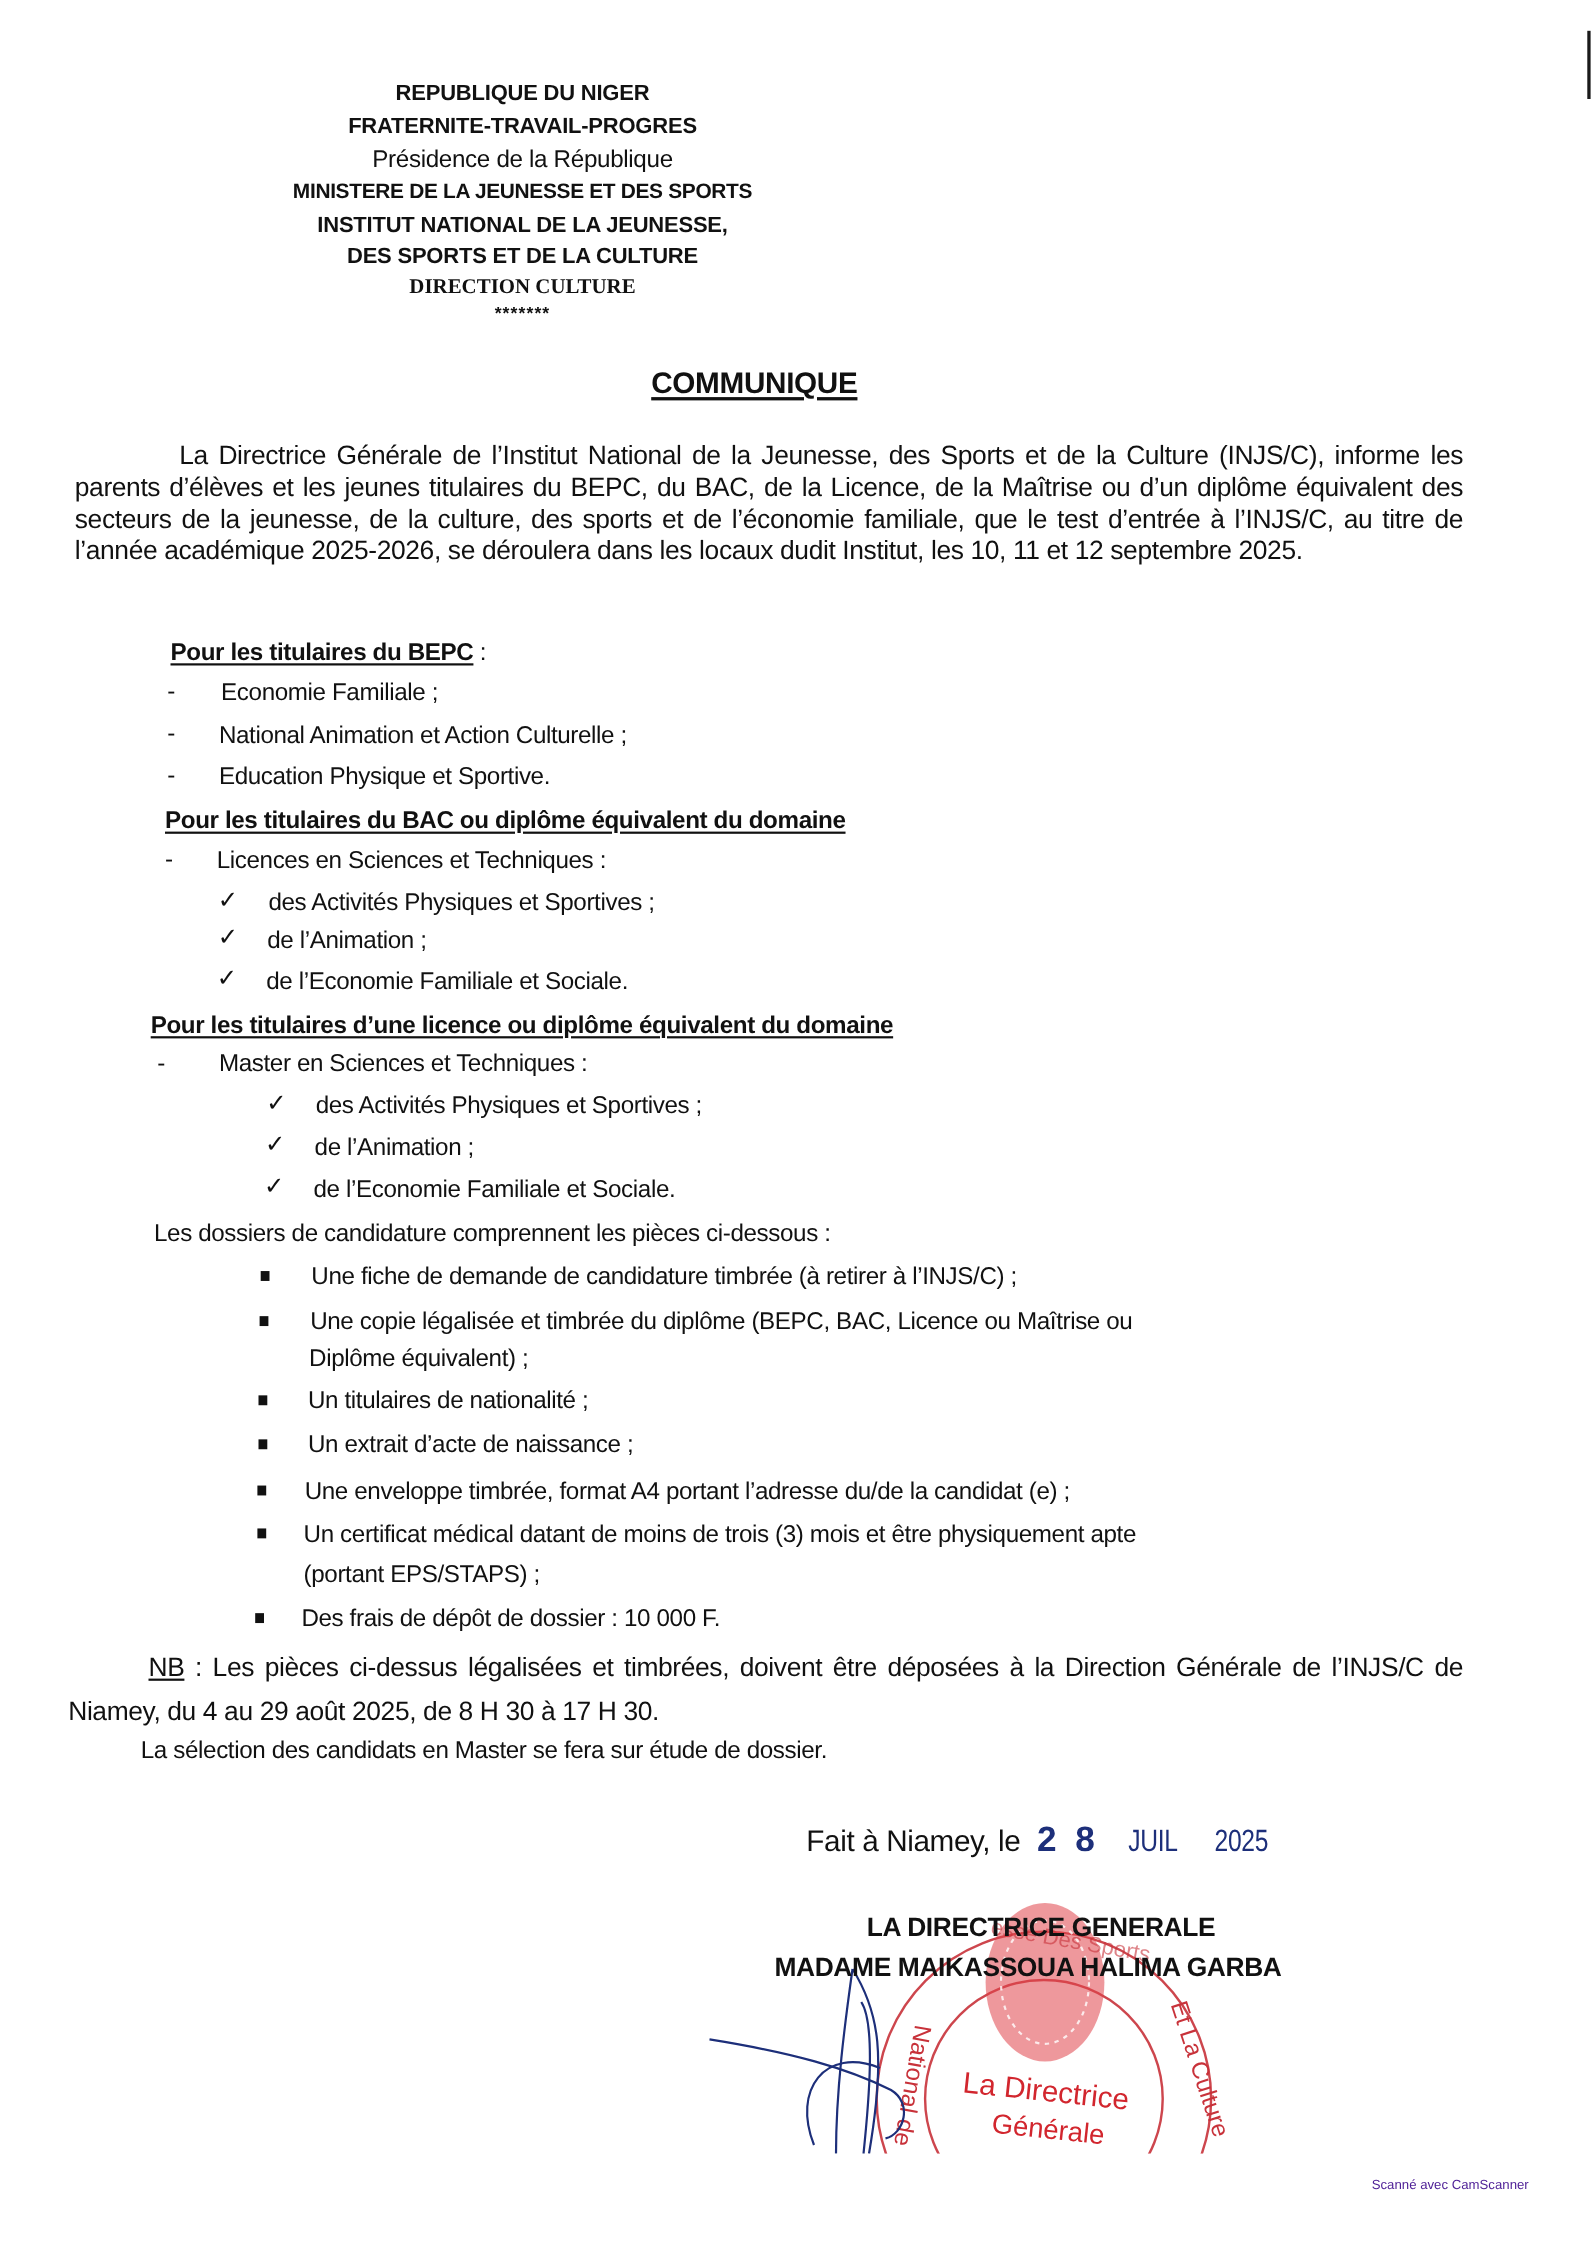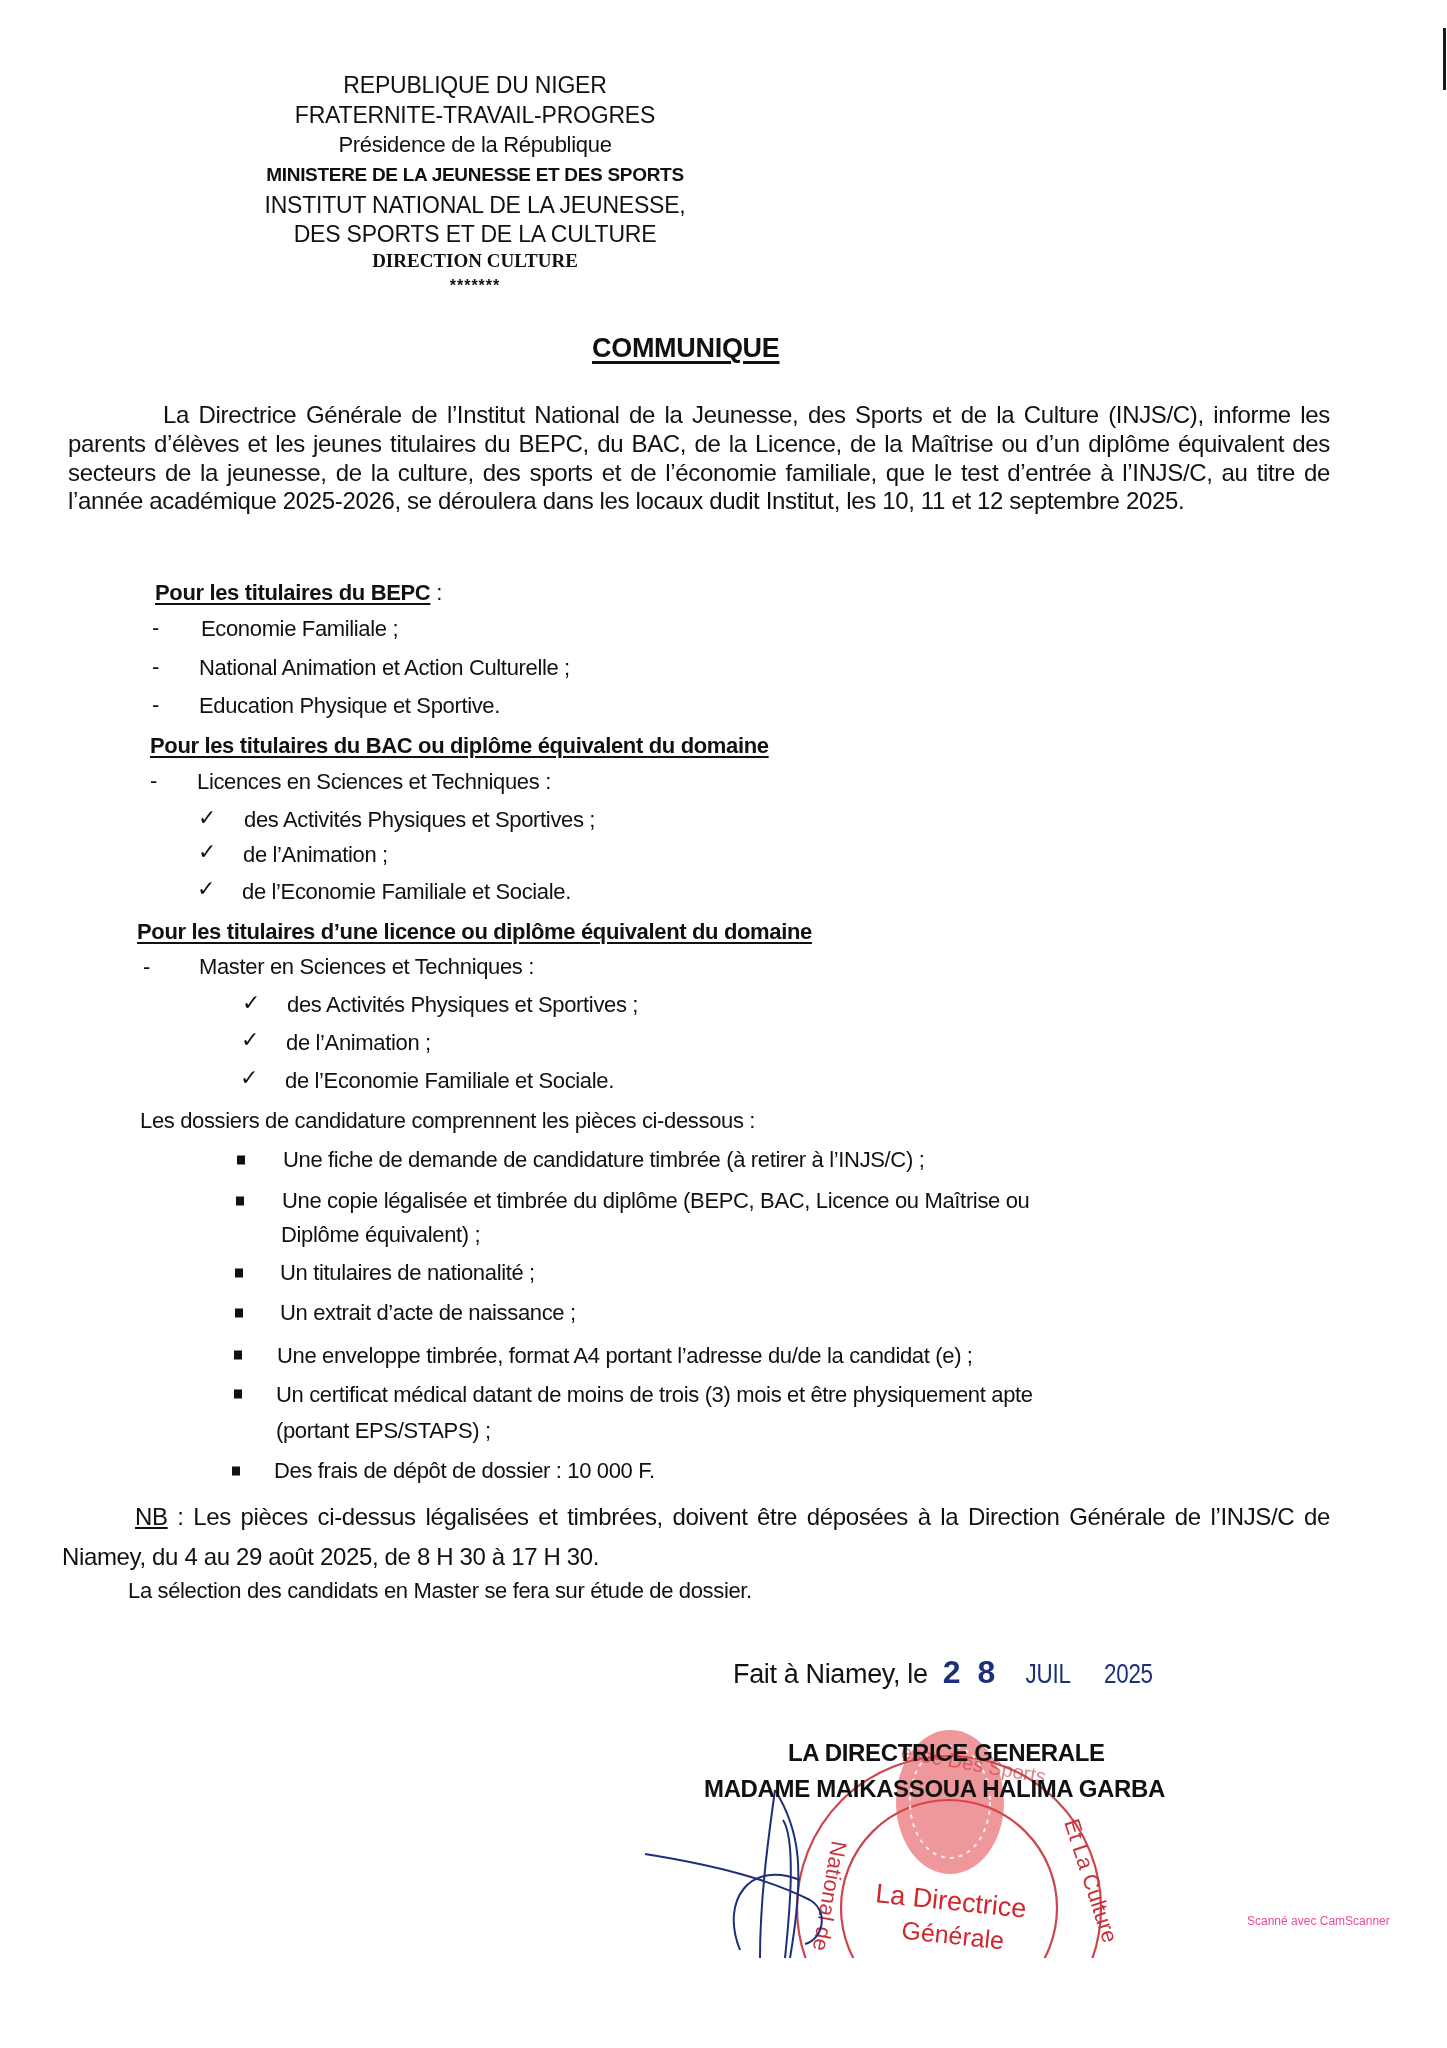--- a/index.html
+++ b/index.html
@@ -3,21 +3,21 @@
 <meta charset="utf-8">
 <style>
   html, body { margin: 0; padding: 0; }
   body {
     width: 1447px; height: 2048px; position: relative; overflow: hidden;
     background: #ffffff; color: #111111;
     font-family: "Liberation Sans", "DejaVu Sans", sans-serif;
   }
   .edge-line { position: absolute; left: 1443px; top: 28px; width: 3px; height: 62px; background: #1a1a1a; }
   .hdr { position: absolute; left: 230px; width: 490px; text-align: center; transform: translateY(-50%); white-space: nowrap; }
-  .hdr.c { font-size: 23px; letter-spacing: -0.2px; }
+  .hdr.c { font-size: 20px; letter-spacing: -0.2px; font-weight: bold; }
   .hdr.pres { font-size: 22px; letter-spacing: -0.3px; }
   .hdr.bold { font-size: 19px; font-weight: bold; letter-spacing: -0.3px; }
   .hdr.serif { font-family: "Liberation Serif", "DejaVu Serif", serif; font-weight: bold; font-size: 19px; }
   .hdr.stars { font-size: 16px; font-weight: bold; letter-spacing: 1px; }
   .title {
     position: absolute; left: 592px; top: 317px; font-size: 27px; font-weight: bold;
     text-decoration: underline; text-decoration-thickness: 3px; text-underline-offset: 4px; letter-spacing: -0.3px; margin-top: 16px;
   }
   .para {
     position: absolute; left: 68px; width: 1262px; top: 401px;
@@ -25,21 +25,21 @@
   }
   .line { position: absolute; font-size: 22px; white-space: nowrap; transform: translateY(-50%); letter-spacing: -0.35px; }
   .head { font-weight: bold; text-decoration: underline; text-decoration-thickness: 2px; text-underline-offset: 3px; }
   .mark { position: absolute; transform: translateY(-50%); font-size: 22px; }
   .sq { position: absolute; width: 8px; height: 9px; background: #111; transform: translateY(-50%); }
   .nb-para { position: absolute; left: 62px; width: 1268px; top: 1497px; font-size: 24px; line-height: 40px; text-align: justify; text-indent: 73px; letter-spacing: -0.35px; }
   .nb-para .nb { text-decoration: underline; }
   .date-blue { color: #1d2f7a; font-family: "Liberation Sans", sans-serif; font-weight: bold; }
   .sig-name { font-weight: bold; text-decoration-thickness: 2px; text-underline-offset: 3px; }
   .stamp-wrap { position: absolute; left: 600px; top: 1730px; width: 560px; height: 228px; overflow: hidden; }
-  .footer { position: absolute; left: 1247px; top: 1914px; font-size: 12px; color: #ec4899; }
+  .footer { position: absolute; left: 1247px; top: 1979px; font-size: 12px; color: #4c1d95; }
 </style>
 </head>
 <body>
 
 <div class="edge-line"></div>
 
 <div>
   <div class="hdr c" style="top:85px">REPUBLIQUE DU NIGER</div>
   <div class="hdr c" style="top:115px">FRATERNITE-TRAVAIL-PROGRES</div>
   <div class="hdr pres" style="top:145px">Présidence de la République</div>

